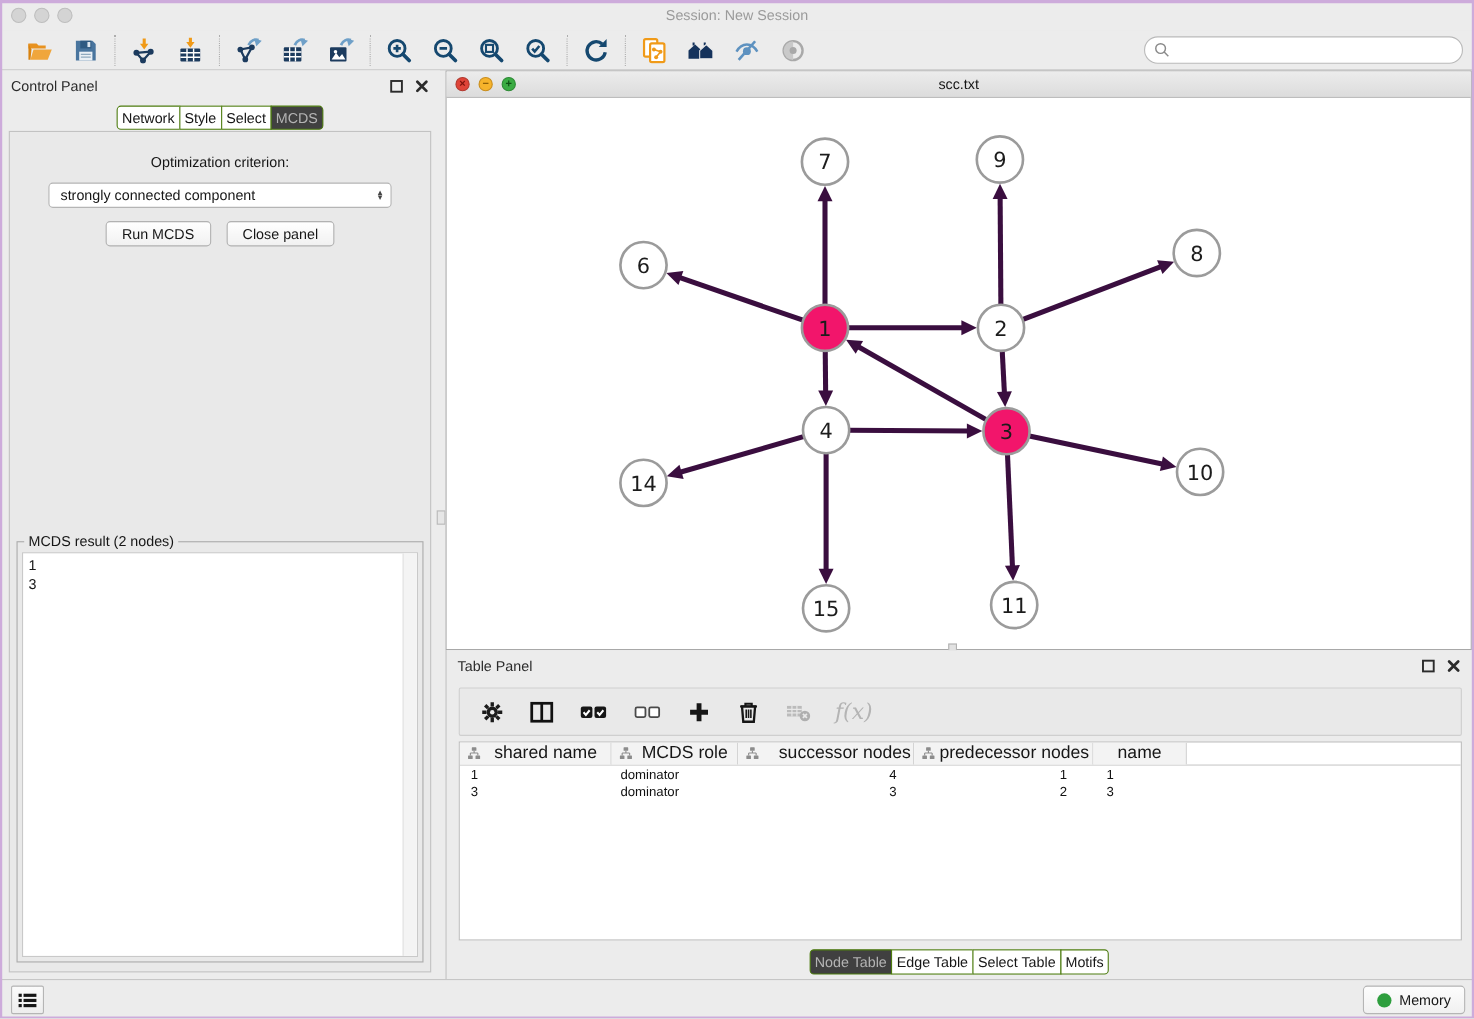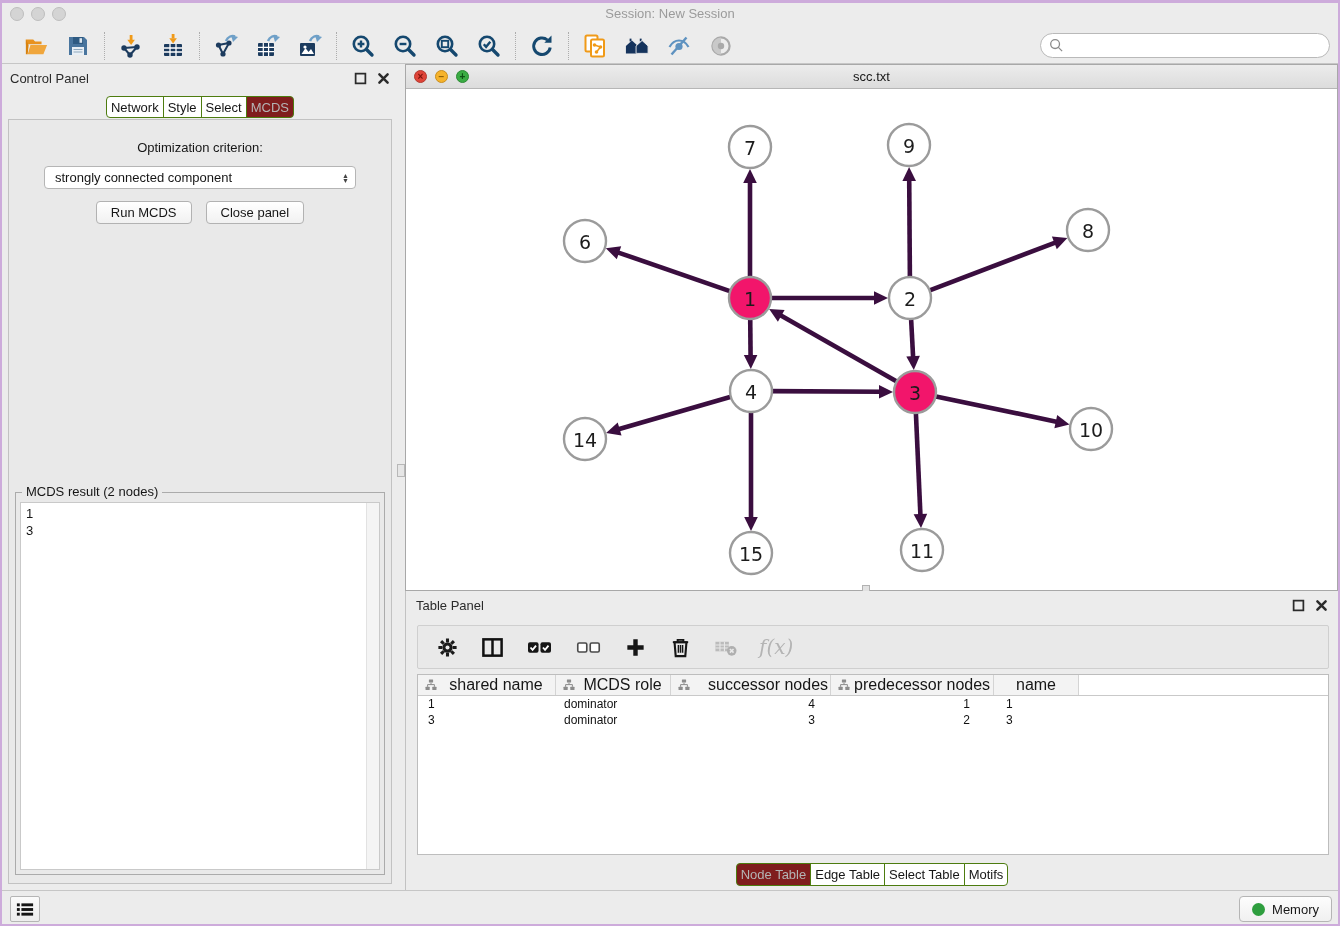--- a/index.html
+++ b/index.html
@@ -30,21 +30,21 @@
   .cp-header { position:absolute; left:0; top:0; right:0; height:30px; }
   .panel-title { position:absolute; left:10px; top:7px; font-size:13px; color:#2b2b2b; }
   .panel-btns { position:absolute; right:10px; top:8px; display:flex; gap:10px; }
   .panel-btns span { width:13px; height:13px; display:inline-flex; }
   .panel-btns svg { width:13px; height:13px; }
   .seg-row { display:flex; justify-content:center; }
   .cp-tabs { position:absolute; left:0; right:0; top:32px; }
   .seg { height:22px; line-height:21px; padding:0 4px; background:#fff; border:1px solid #4d7c0f; margin-left:-1px; font-size:13px; color:#161616; cursor:default; }
   .seg:first-child { border-radius:4px 0 0 4px; margin-left:0; }
   .seg:last-child { border-radius:0 4px 4px 0; }
-  .seg.active { background:#7f1d1d; color:#B4B4B4; }
+  .seg.active { background:#404040; color:#B4B4B4; }
   .cp-body { position:absolute; left:8px; right:8px; top:55px; bottom:6px; background:#E9E9E9; border:1px solid #C2C2C2; }
   .opt-label { margin-top:20px; text-align:center; font-size:13px; color:#161616; }
   .cp-select { width:312px; height:23px; margin:11px auto 12px; background:#fff; border:1px solid #B5B5B5; border-radius:4px; display:flex; align-items:center; padding:0 6px 0 10px; font-size:13px; color:#161616; }
   .cp-select .sel-text { flex:1; }
   .chevrons { display:flex; flex-direction:column; line-height:5px; font-size:7px; color:#444; }
   .btn-row { display:flex; justify-content:center; gap:14px; margin-top:12px; }
   .mac-btn { height:23px; padding:0 14px; background:linear-gradient(#ffffff,#f1f1f1); border:1px solid #B2B2B2; border-radius:4px; font-size:13px; color:#161616; font-family:"Liberation Sans",sans-serif; }
   .result-box { position:absolute; left:6px; right:6px; top:372px; bottom:8px; border:1px solid #ABABAB; }
   .result-legend { position:absolute; left:6px; top:-9px; background:#E9E9E9; padding:0 4px; font-size:13px; color:#161616; }
   .result-area { position:absolute; left:4px; right:4px; top:9px; bottom:4px; background:#fff; border:1px solid #C9C9C9; }

